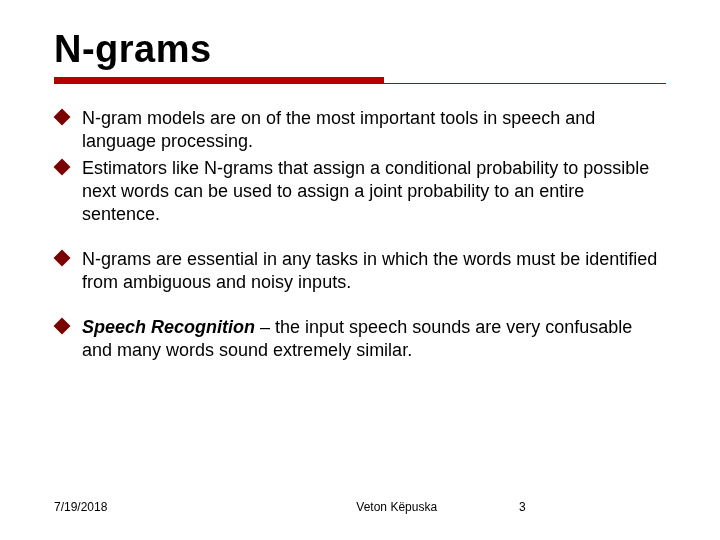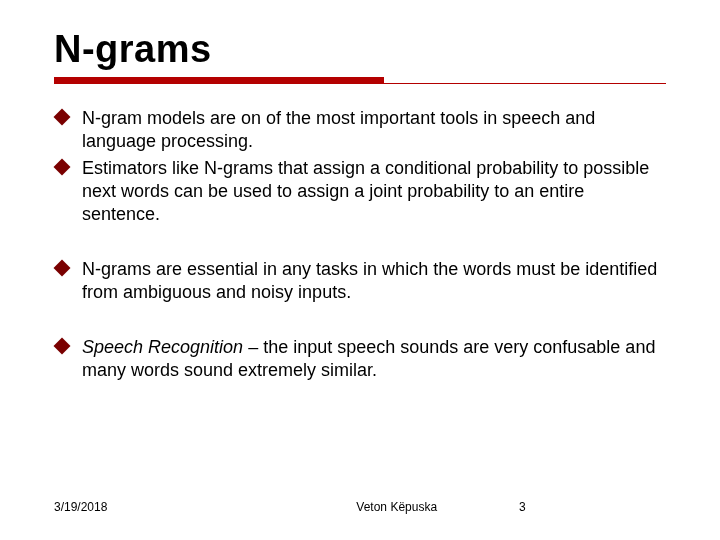--- a/index.html
+++ b/index.html
@@ -5,23 +5,23 @@
   * { margin: 0; padding: 0; box-sizing: border-box; }
   html, body { width: 720px; height: 540px; background: #fff; font-family: Verdana, Geneva, sans-serif; color: #000; }
   .slide { width: 720px; height: 540px; position: relative; padding: 28px 54px 0 54px; }
   .title { font-size: 38px; font-weight: bold; letter-spacing: 0.5px; margin-bottom: 6px; }
   .rule-wrap { position: relative; height: 10px; margin-bottom: 20px; }
   .rule-top { position: absolute; left: 0; top: 0; width: 330px; height: 6px; background: #b40000; }
   .rule-bottom { position: absolute; left: 0; top: 6px; width: 612px; height: 1px; background: #b40000; }
   .content { font-size: 18px; line-height: 1.28; }
   .content ul { list-style: none; }
   .content li { position: relative; padding-left: 28px; margin-bottom: 4px; }
-  .content li.gap { margin-top: 32px; }
+  .content li.gap { margin-top: 22px; }
   .diamond { position: absolute; left: 2px; top: 4px; width: 12px; height: 12px; background: #7a0000; transform: rotate(45deg); }
-  .bold-lead { font-weight: normal; font-style: italic; }
+  .bold-lead { font-weight: bold; font-style: italic; }
   .footer { position: absolute; left: 54px; right: 54px; bottom: 26px; font-size: 12px; display: flex; }
   .footer .date { flex: 0 0 36%; }
   .footer .author { flex: 0 0 40%; text-align: center; }
   .footer .page { flex: 1; text-align: left; }
 </style>
 </head>
 <body>
 
 <div class="slide">
 
@@ -47,18 +47,18 @@
         <span>N-grams are essential in any tasks in which the words must be identified from ambiguous and noisy inputs.</span>
       </li>
       <li class="gap">
         <span class="diamond"></span>
         <span class="bold-lead">Speech Recognition</span><span> – the input speech sounds are very confusable and many words sound extremely similar.</span>
       </li>
     </ul>
   </div>
 
   <div class="footer">
-    <div class="date">3/19/2018</div>
+    <div class="date">7/19/2018</div>
     <div class="author">Veton Këpuska</div>
     <div class="page">3</div>
   </div>
 
 </div>
 
 </body></html>

